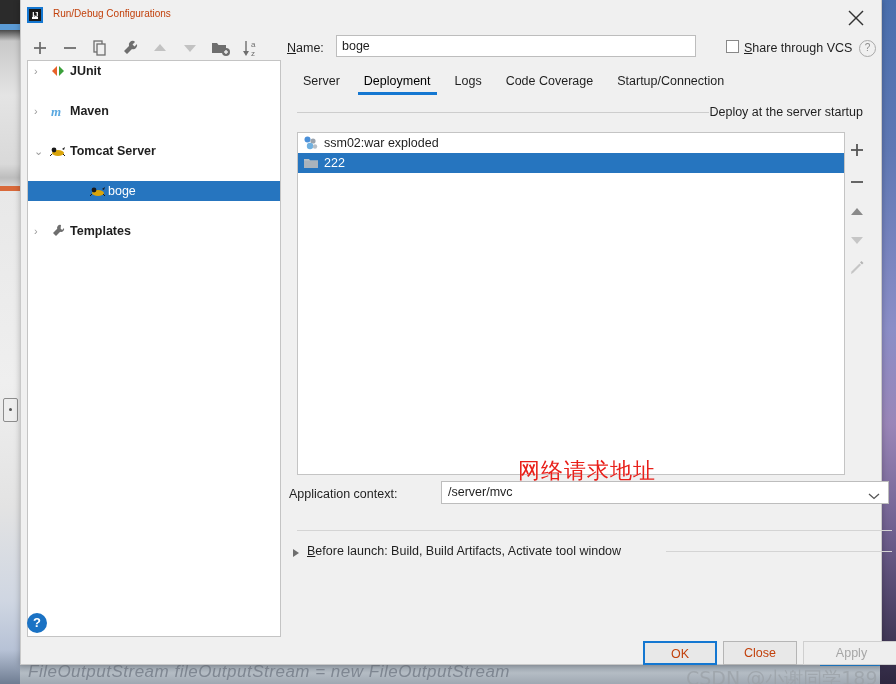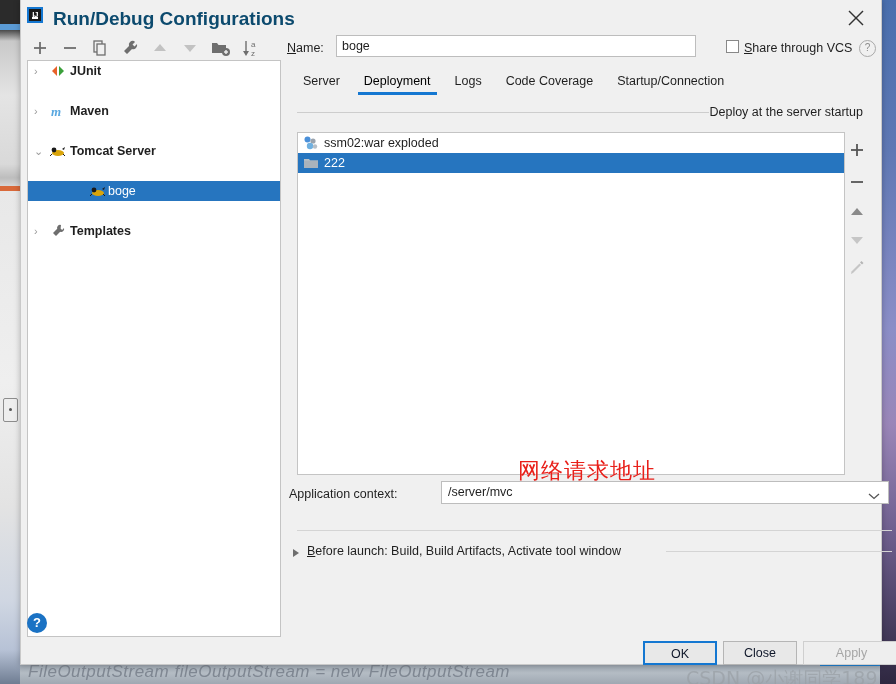--- a/index.html
+++ b/index.html
@@ -34,21 +34,21 @@
     position:absolute;left:20px;top:0;width:860px;height:664px;
     background:#f0f0f0;border:1px solid #c9c9c9;border-top:none;
     box-shadow:0 0 6px rgba(0,0,0,.25);
   }
   .titlebar{height:34px;position:relative;background:#f0f0f0;}
   .title-icon{position:absolute;left:6px;top:7px;width:16px;height:16px;
     background:#1a1a1a;border:2px solid #1477d1;box-sizing:border-box;}
   .title-icon span{position:absolute;left:0;right:0;top:1px;text-align:center;
     font-size:8px;font-weight:bold;color:#fff;font-family:"Liberation Sans",sans-serif;letter-spacing:-.5px;}
   .title-icon i{position:absolute;left:3px;right:3px;bottom:2px;height:2px;background:#fff;display:block;}
-  .title-text{position:absolute;left:32px;top:8px;font-size:19px;color:#0c4a6e;font-weight:bold;}
+  .title-text{position:absolute;left:32px;top:8px;font-size:10px;color:#c2410c;}
   .close-btn{position:absolute;right:8px;top:4px;width:34px;height:26px;cursor:pointer;}
   .close-btn svg{position:absolute;left:9px;top:6px;}
 
   
   .left-toolbar{position:absolute;left:0;top:34px;width:258px;height:28px;}
   .tb-btn{position:absolute;top:3px;width:22px;height:22px;cursor:pointer;}
   .tree-panel{position:absolute;left:6px;top:60px;width:252px;height:575px;
     background:#fff;border:1px solid #c4c4c4;overflow:hidden;}
   .tree-row{position:relative;height:20px;line-height:20px;font-size:12.5px;
     white-space:nowrap;cursor:pointer;}
@@ -105,21 +105,21 @@
   .before-launch .bl-text{position:absolute;left:16px;top:0;font-size:12.5px;white-space:nowrap;}
   .before-launch .bl-text u{text-decoration:underline;}
   .bl-line{position:absolute;left:645px;top:551px;width:226px;height:1px;background:#d4d4d4;}
 
   .help-circle{position:absolute;left:6px;top:613px;width:20px;height:20px;border-radius:50%;
     background:#1a72c4;color:#fff;text-align:center;line-height:20px;font-size:13px;
     font-weight:bold;cursor:pointer;}
 
   .btn{position:absolute;top:641px;height:24px;box-sizing:border-box;
     background:#e8e8e8;border:1px solid #b5b5b5;font-size:12.5px;
-    font-family:inherit;color:#0f172a;cursor:pointer;text-align:center;line-height:22px;}
+    font-family:inherit;color:#c2410c;cursor:pointer;text-align:center;line-height:22px;}
   .btn.primary{border:2px solid #1477d1;background:#e8e8e8;}
   .btn.disabled{color:#a6a6a6;background:#eee;border-color:#cfcfcf;cursor:default;}
 
   .watermark{position:absolute;left:686px;top:650px;font-size:19px;color:#9aa0a6;
     opacity:.72;white-space:nowrap;font-family:"DejaVu Sans","Liberation Sans",sans-serif;
     pointer-events:none;margin-top:16px;}
 </style>
 </head>
 <body>
 

